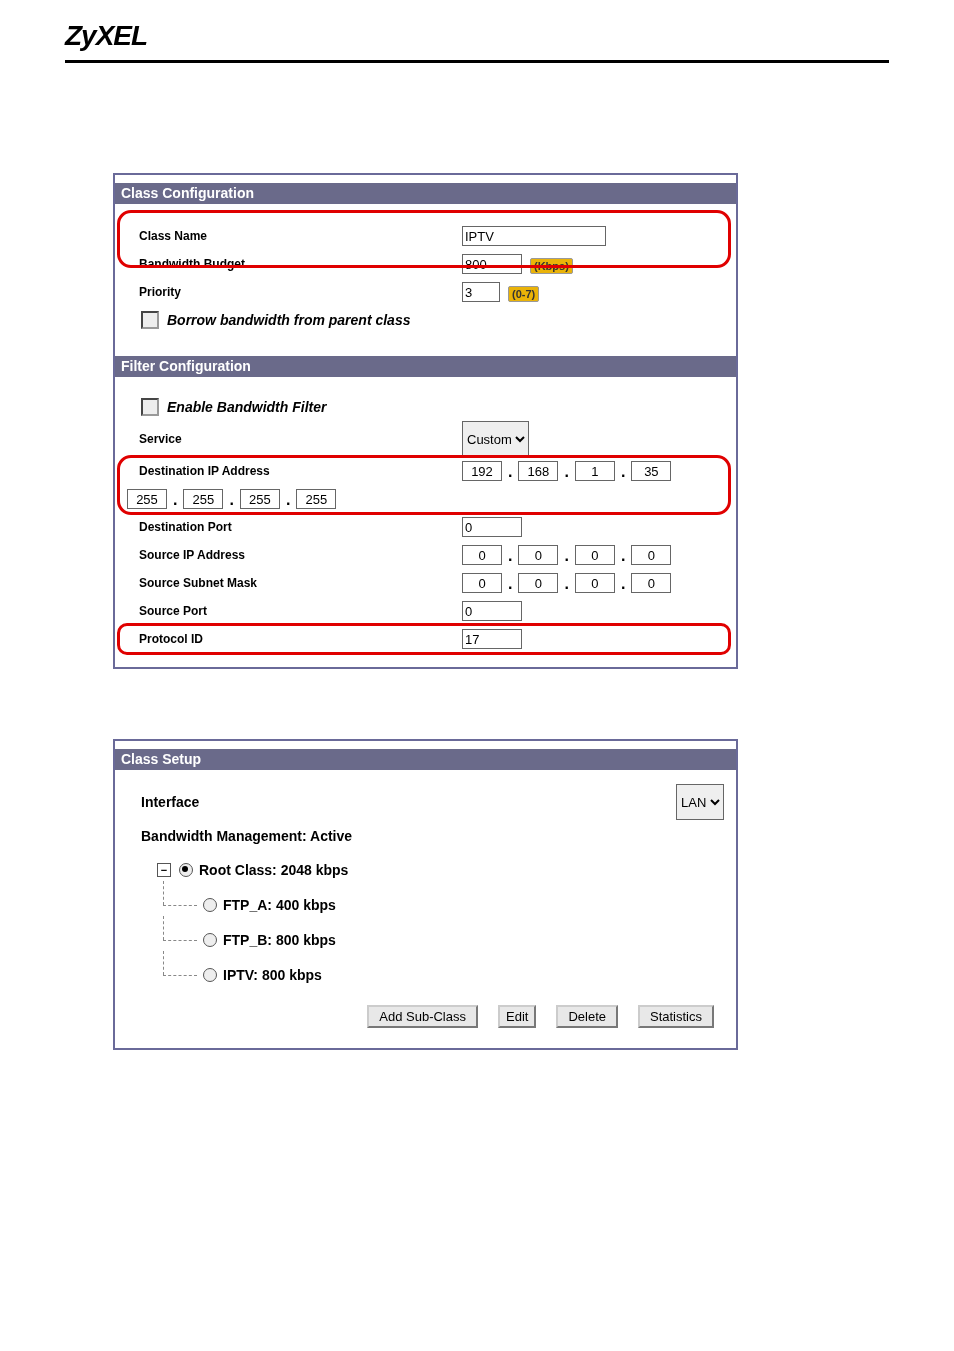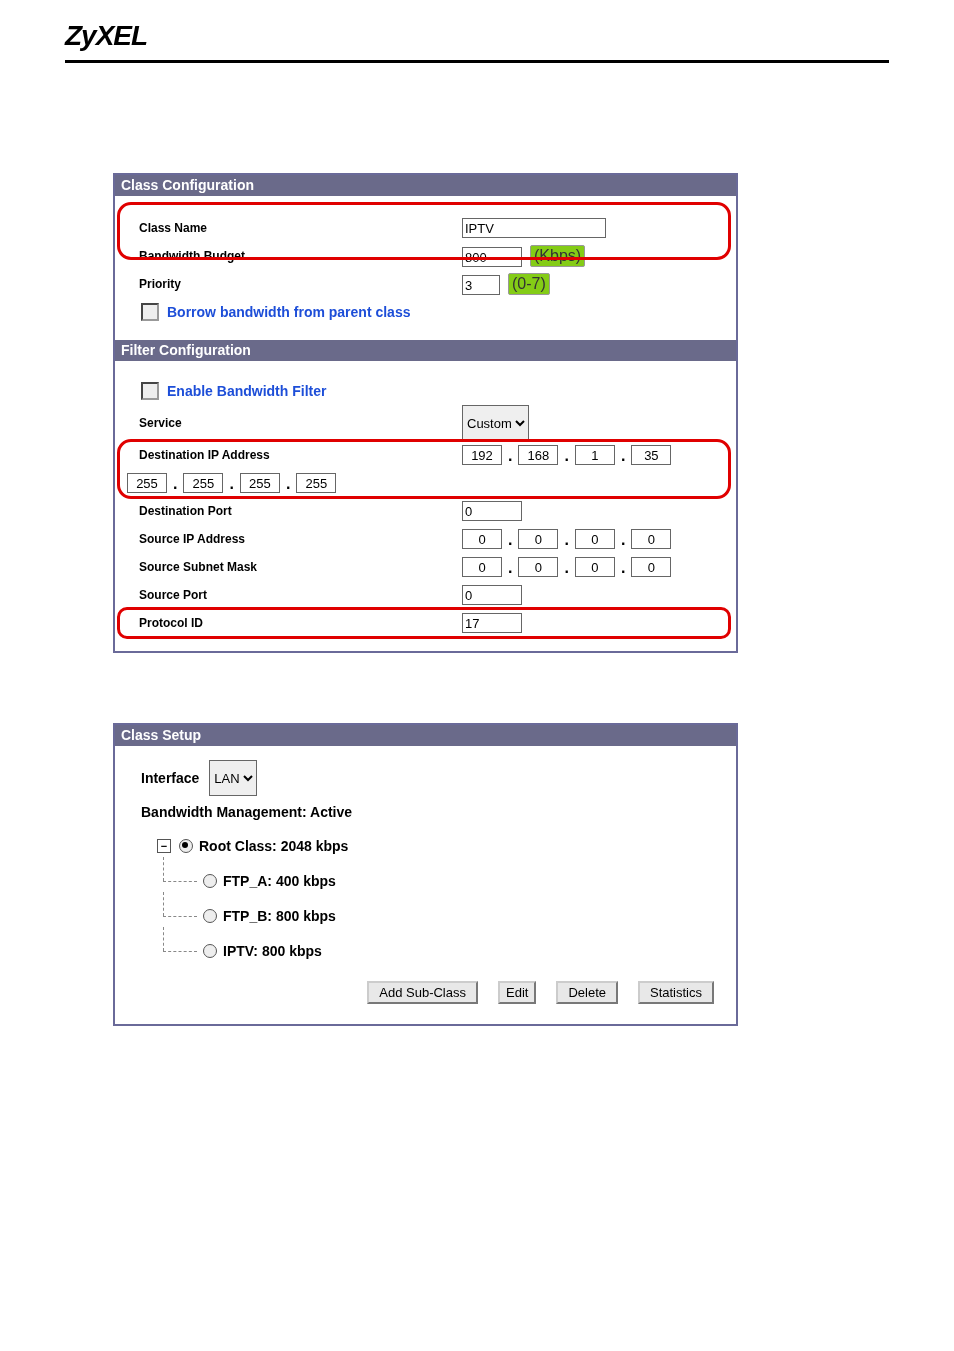--- a/index.html
+++ b/index.html
@@ -35,20 +35,21 @@
   .panel {
     border: 2px solid #6a6a99;
     background: #fff;
   }
   .section-bar {
     background: #6a6a8a;
     color: #fff;
     font-weight: bold;
     font-size: 14px;
     padding: 2px 6px 3px 6px;
+    margin-top: 8px;
   }
   .section-body {
     background: #fff;
     padding: 10px 12px 14px 12px;
     position: relative;
   }
   .row {
     display: flex;
     align-items: center;
     min-height: 28px;
@@ -91,60 +92,63 @@
   input.text.sm { width: 32px; }
   input.text.octet { width: 34px; text-align: center; }
   select.sel {
     font-family: Arial, sans-serif;
     font-size: 13px;
     border: 1px solid #666;
     height: 36px;
     background: #efefef;
   }
   .hint {
-    font-size: 16px;
-    background: #84cc16;
+    font-size: 11px;
+    background: #eab308;
     border: 1px solid #999;
     border-radius: 2px;
     padding: 1px 3px;
     margin-left: 4px;
     color: #333;
+    font-weight: bold;
   }
   .chkbox {
     width: 14px;
     height: 14px;
     border: 2px inset #999;
     background: #eee;
     display: inline-block;
     margin-right: 8px;
     vertical-align: middle;
   }
   .chk-row {
     display: flex;
     align-items: center;
     padding-left: 14px;
     font-weight: bold;
     font-size: 14px;
     min-height: 28px;
   }
   .chk-row .lbl {
-    color: #1d4ed8;
+    color: #000000;
+    font-style: italic;
   }
   .dot {
     font-weight: bold;
     padding: 0 2px;
   }
   
   .interface-row {
     font-weight: bold;
     font-size: 14px;
     display: flex;
     align-items: center;
     gap: 10px;
     padding: 4px 0 4px 14px;
+    justify-content: space-between;
   }
   .bm-line {
     font-weight: bold;
     font-size: 14px;
     padding: 4px 0 14px 14px;
   }
   .tree {
     padding-left: 30px;
     font-weight: bold;
     font-size: 14px;

